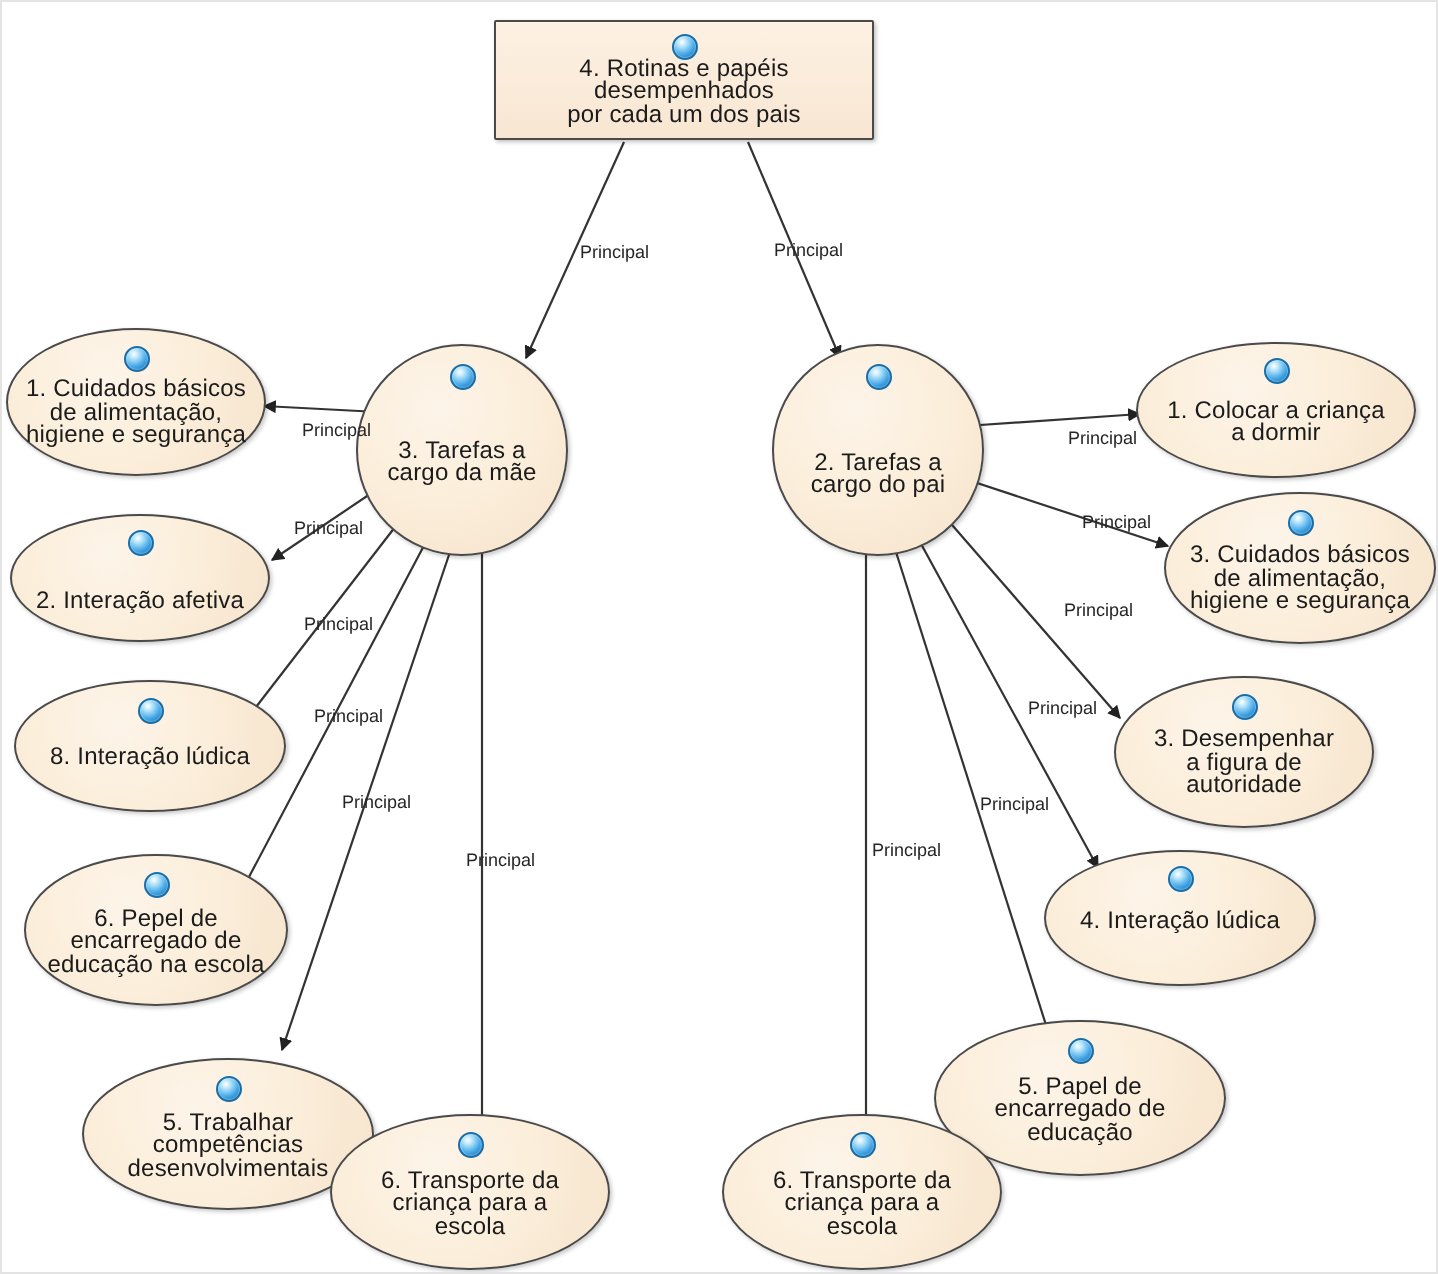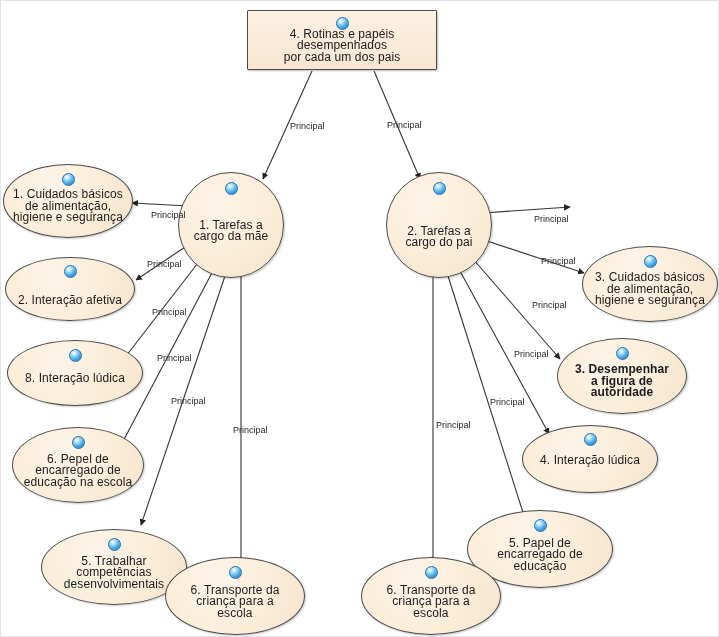--- a/index.html
+++ b/index.html
@@ -113,21 +113,21 @@
   </svg>
 
   <div class="node node-rect" style="left:246px; top:9px; width:190px; height:60px;">
     <span class="orb" style="top:6px;"></span>
     <span class="label" style="margin-top:12px;">4. Rotinas e papéis desempenhados
 por cada um dos pais</span>
   </div>
 
   <div class="node node-ell" style="left:177px; top:171px; width:106px; height:106px;">
     <span class="orb" style="top:9px;"></span>
-    <span class="label" style="margin-top:12px;">1. Tarefas a
+    <span class="label" style="margin-top:12px;">3. Tarefas a
 cargo da mãe</span>
   </div>
 
   <div class="node node-ell" style="left:385px; top:171px; width:106px; height:106px;">
     <span class="orb" style="top:9px;"></span>
     <span class="label" style="margin-top:24px;text-align:center;">2. Tarefas a
 cargo do pai</span>
   </div>
 
   <div class="node node-ell" style="left:2px; top:163px; width:130px; height:74px;">
@@ -161,31 +161,36 @@
 desenvolvimentais</span>
   </div>
 
   <div class="node node-ell" style="left:164px; top:556px; width:140px; height:78px;">
     <span class="orb" style="top:8px;"></span>
     <span class="label" style="margin-top:12px;">6. Transporte da
 criança para a
 escola</span>
   </div>
 
+  <div class="node node-ell" style="left:567px; top:170px; width:140px; height:68px;">
+    <span class="orb" style="top:7px;"></span>
+    <span class="label" style="margin-top:12px;">1. Colocar a criança
+a dormir</span>
+  </div>
 
   <div class="node node-ell" style="left:581px; top:245px; width:136px; height:76px;">
     <span class="orb" style="top:8px;"></span>
     <span class="label" style="margin-top:11px;">3. Cuidados básicos
 de alimentação,
 higiene e segurança</span>
   </div>
 
   <div class="node node-ell" style="left:556px; top:337px; width:130px; height:76px;">
     <span class="orb" style="top:8px;"></span>
-    <span class="label" style="margin-top:11px;font-weight:bold;">3. Desempenhar
+    <span class="label" style="margin-top:11px;">3. Desempenhar
 a figura de
 autoridade</span>
   </div>
 
   <div class="node node-ell" style="left:521px; top:424px; width:136px; height:68px;">
     <span class="orb" style="top:7px;"></span>
     <span class="label" style="margin-top:4px;">4. Interação lúdica</span>
   </div>
 
   <div class="node node-ell" style="left:466px; top:509px; width:146px; height:78px;">

